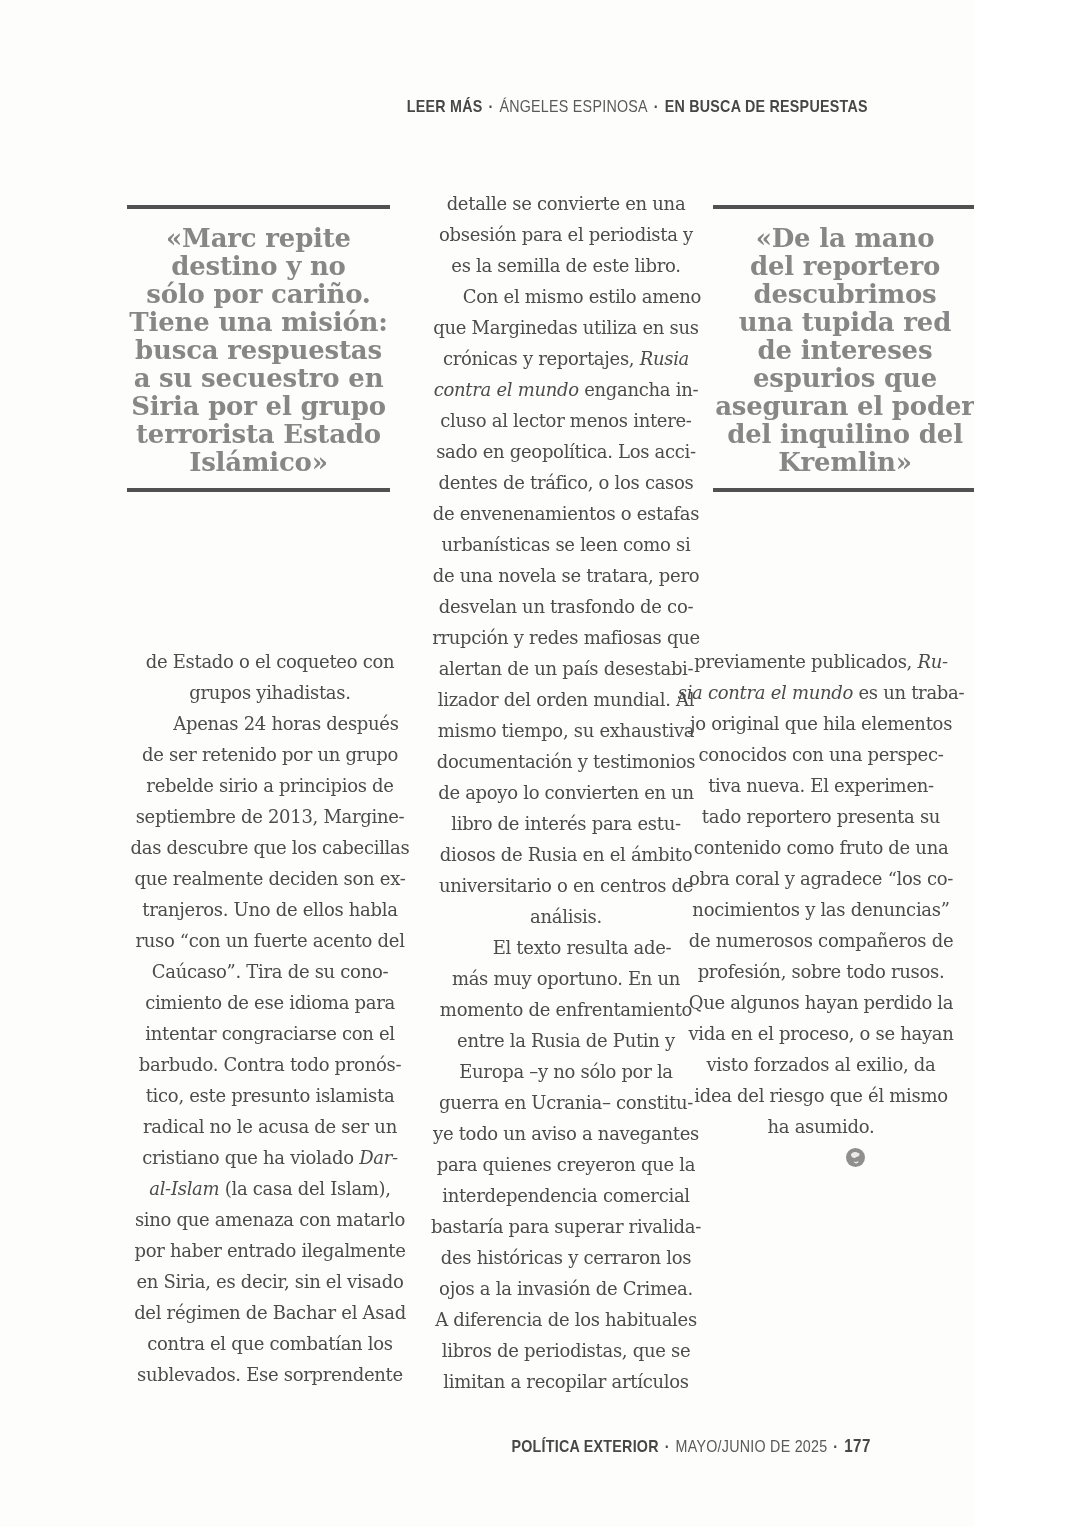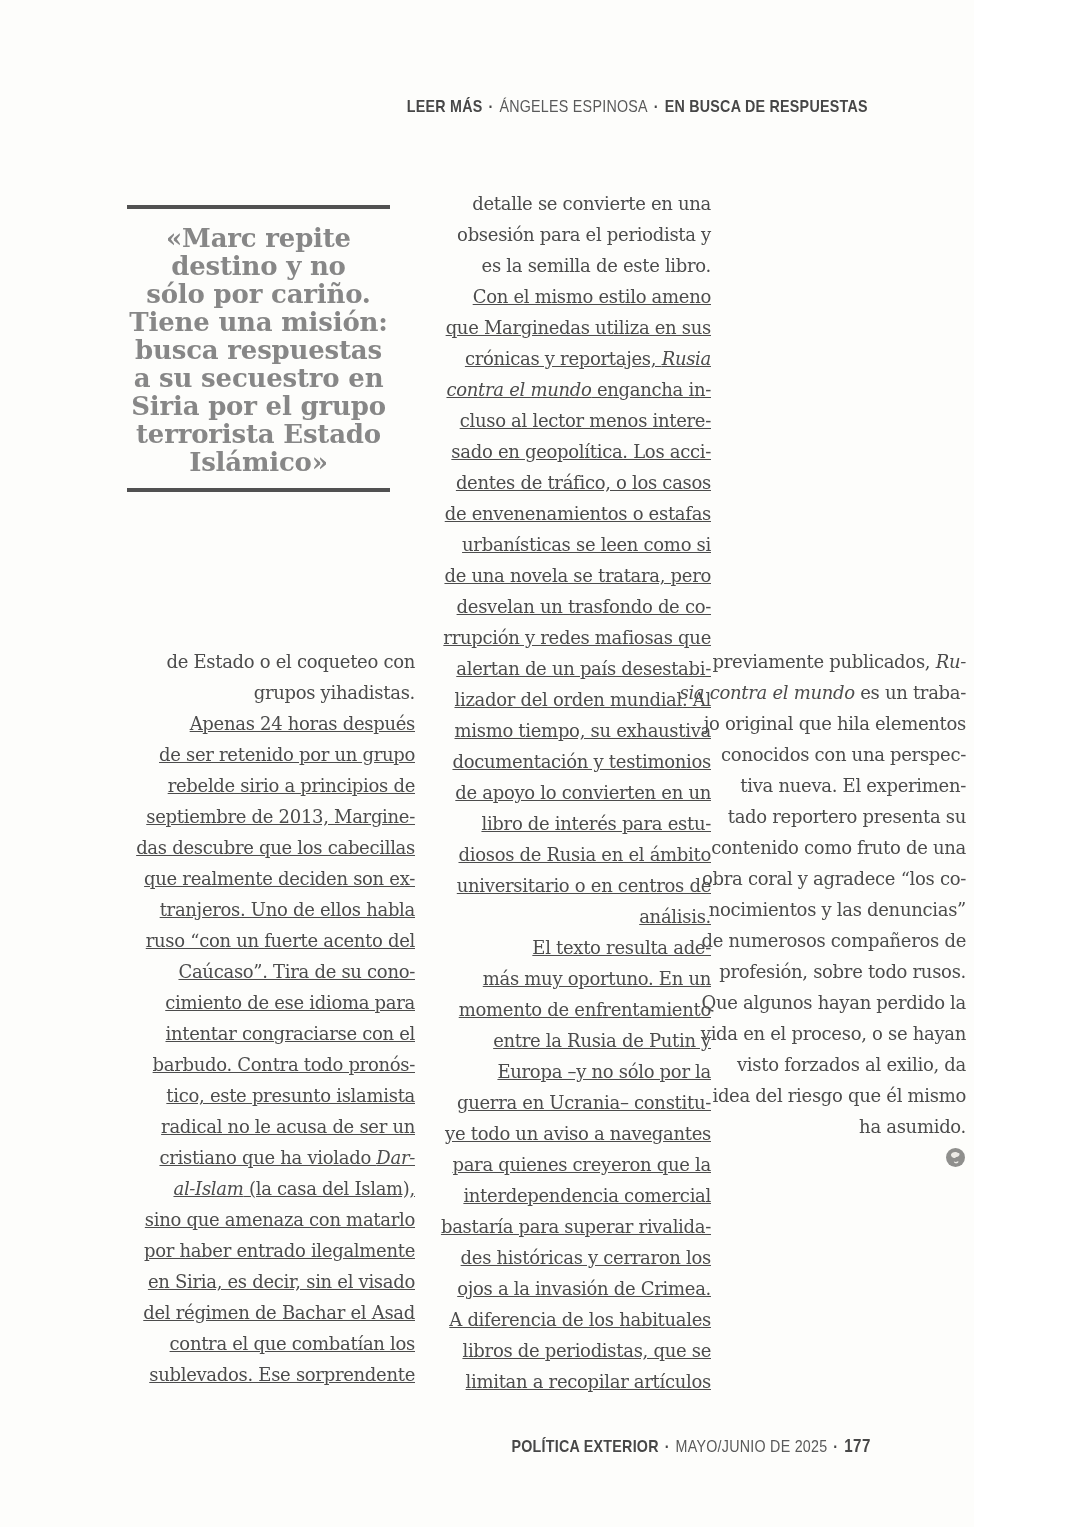--- a/index.html
+++ b/index.html
@@ -56,27 +56,27 @@
     white-space:pre-line;
   }
   
   .col{
     position:absolute;
     width:290px;
     font-size:18px;
     line-height:31px;
     letter-spacing:-0.3px;
     color:var(--body-text);
-    text-align:right;
+    text-align:center;
   }
   .col-left{left:125px;top:646px;}
   .col-middle{left:421px;top:188px;}
   .col-right{left:676px;top:646px;}
   .col p{margin:0;white-space:pre-line;}
-  .col p.indent{text-indent:32px;text-decoration:underline;}
+  .col p.indent{text-indent:32px;}
   .it{font-style:italic;}
   .end-mark{display:inline-block;margin-left:5px;}
   .end-mark svg{vertical-align:-4px;}
 </style>
 </head>
 <body>
 
 <div class="page">
 
   <div class="runline header">
@@ -88,20 +88,31 @@
 destino y no
 sólo por cariño.
 Tiene una misión:
 busca respuestas
 a su secuestro en
 Siria por el grupo
 terrorista Estado
 Islámico»</div>
   </div>
 
+  <div class="quote-block quote-right">
+    <div class="quote-text">«De la mano
+del reportero
+descubrimos
+una tupida red
+de intereses
+espurios que
+aseguran el poder
+del inquilino del
+Kremlin»</div>
+  </div>
 
   <div class="col col-left">
       <p><span>de Estado o el coqueteo con
 grupos yihadistas.</span></p>
       <p class="indent"><span>Apenas 24 horas después
 de ser retenido por un grupo
 rebelde sirio a principios de
 septiembre de 2013, Margine-
 das descubre que los cabecillas
 que realmente deciden son ex-

